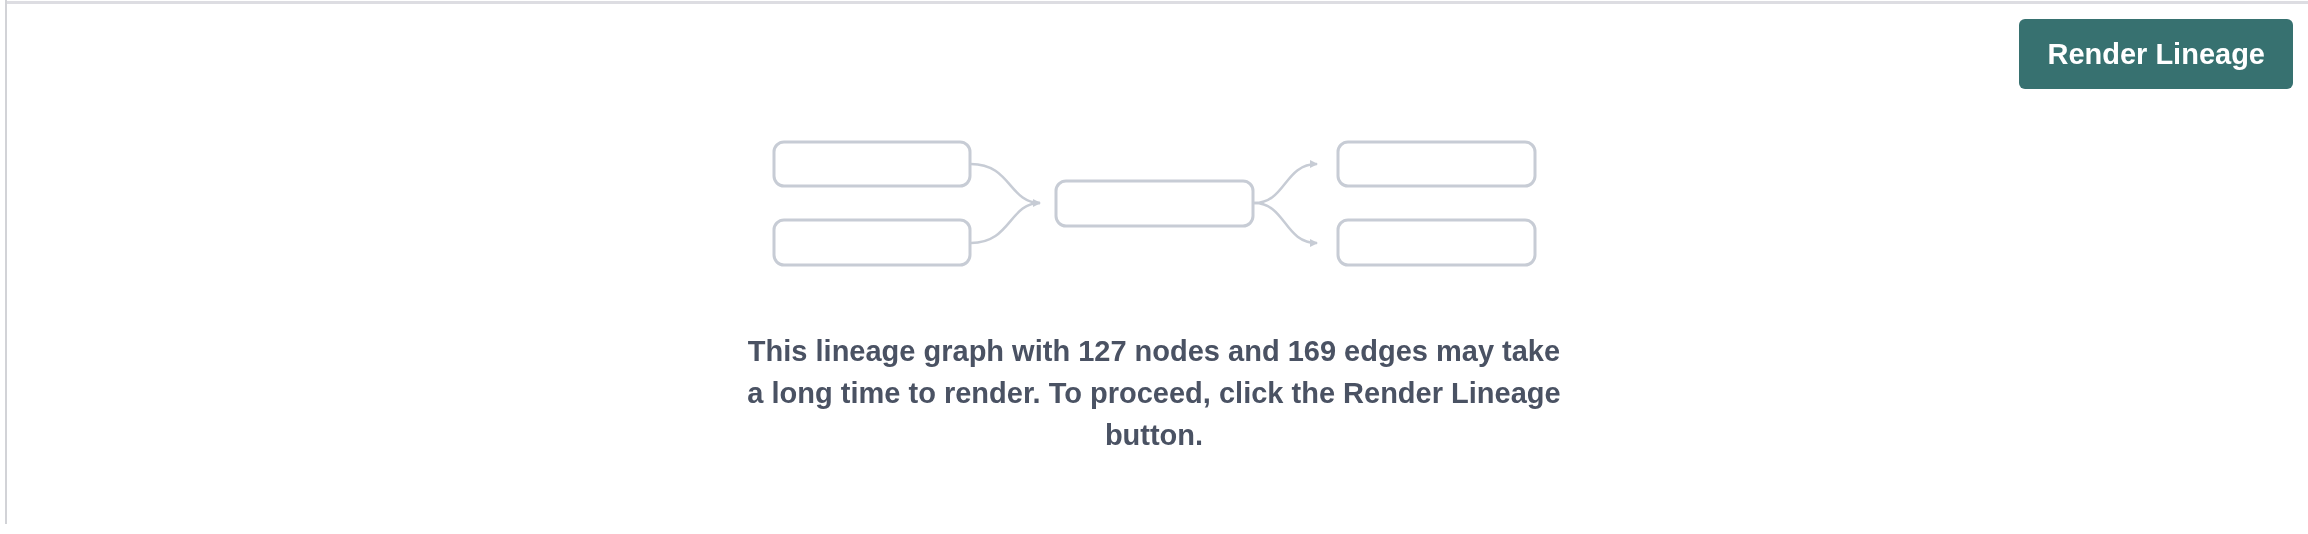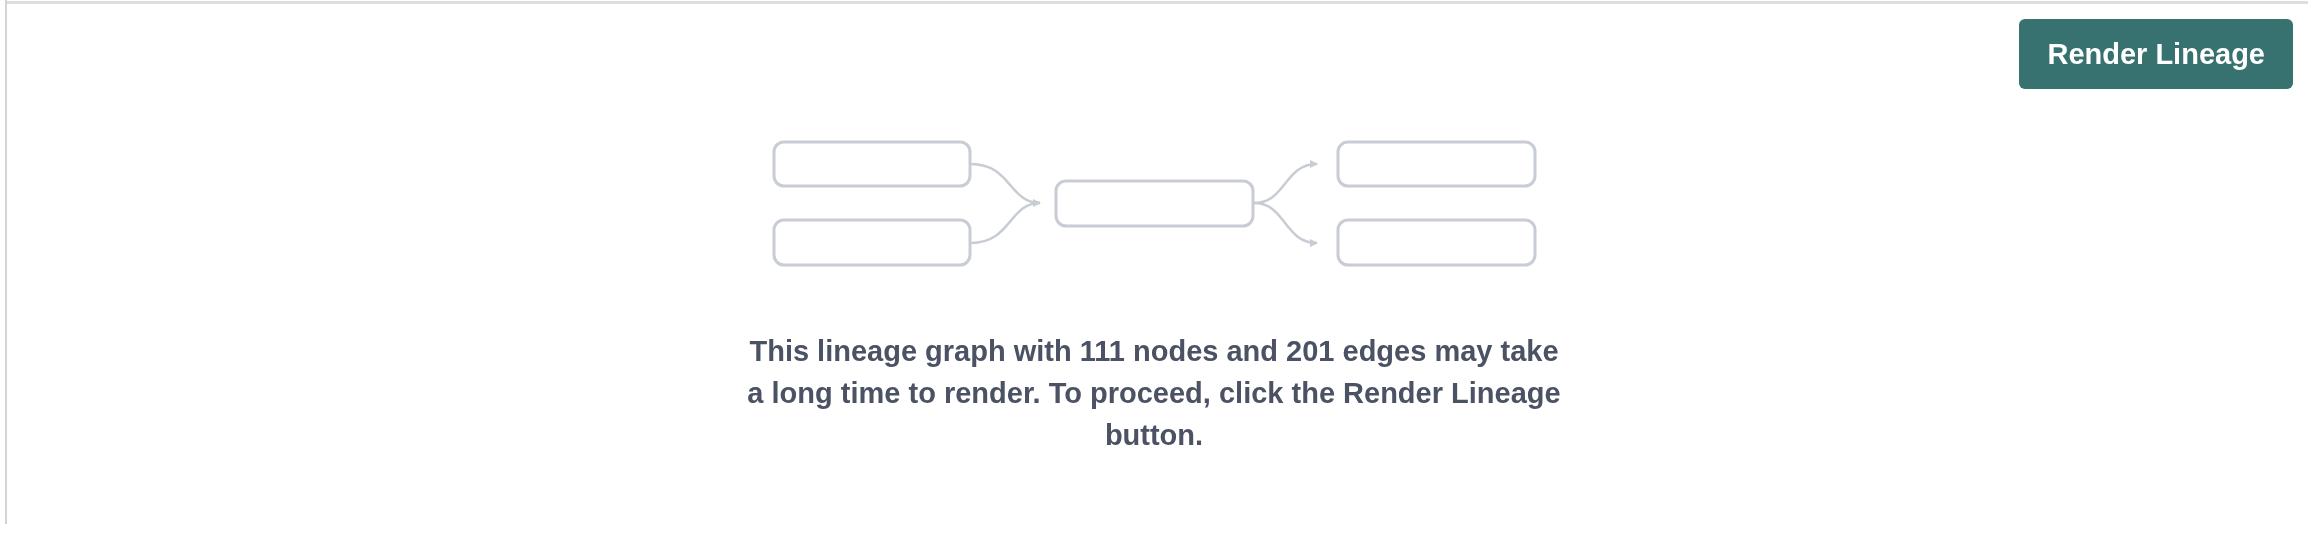--- a/index.html
+++ b/index.html
@@ -101,17 +101,17 @@
 
       <g fill="#ffffff" stroke="#c7ccd5" stroke-width="3">
         <rect x="3" y="2" width="196" height="44" rx="10"></rect>
         <rect x="3" y="80" width="196" height="45" rx="10"></rect>
         <rect x="285" y="41" width="197" height="45" rx="10"></rect>
         <rect x="567" y="2" width="197" height="44" rx="10"></rect>
         <rect x="567" y="80" width="197" height="45" rx="10"></rect>
       </g>
     </svg>
 
-    <p class="empty-message">This lineage graph with 111 nodes and 201 edges may take a long time to render. To proceed, click the Render Lineage button.</p>
+    <p class="empty-message">This lineage graph with 127 nodes and 169 edges may take a long time to render. To proceed, click the Render Lineage button.</p>
 
   </div>
 
 </div>
 
 </body></html>

